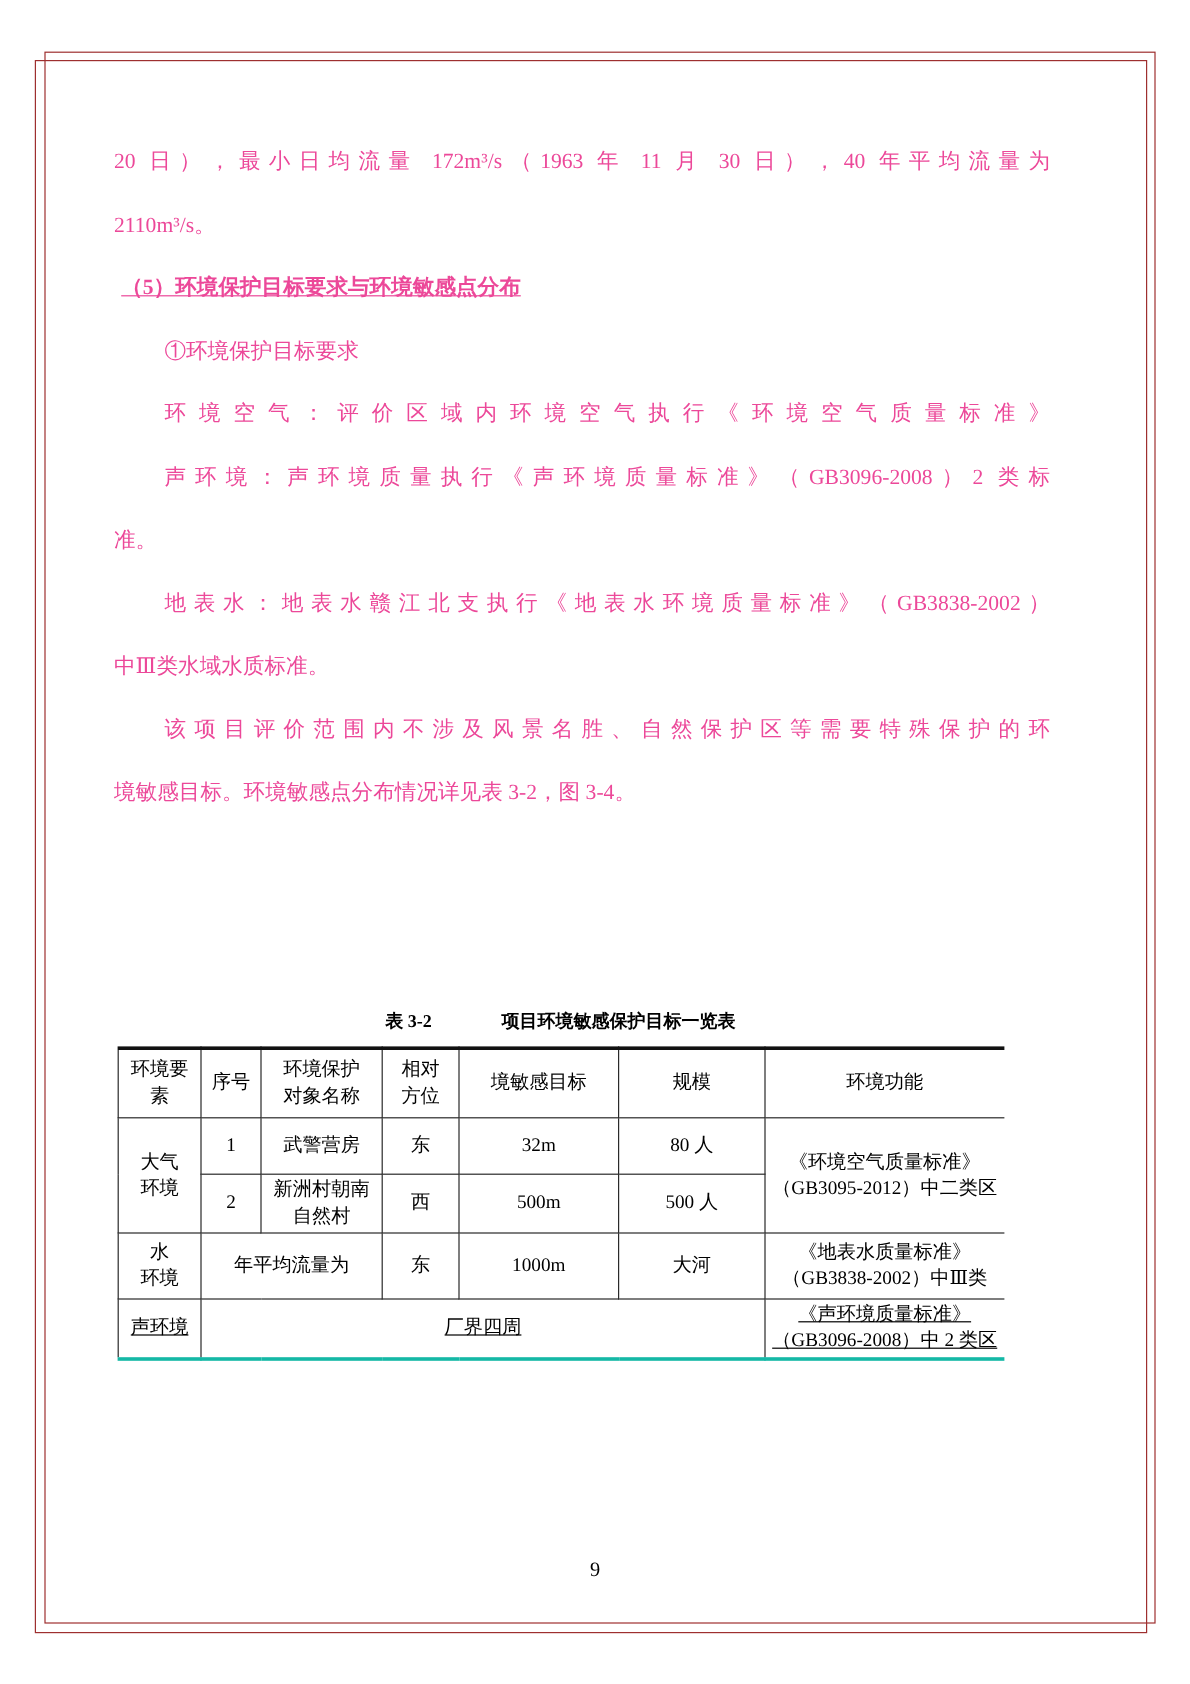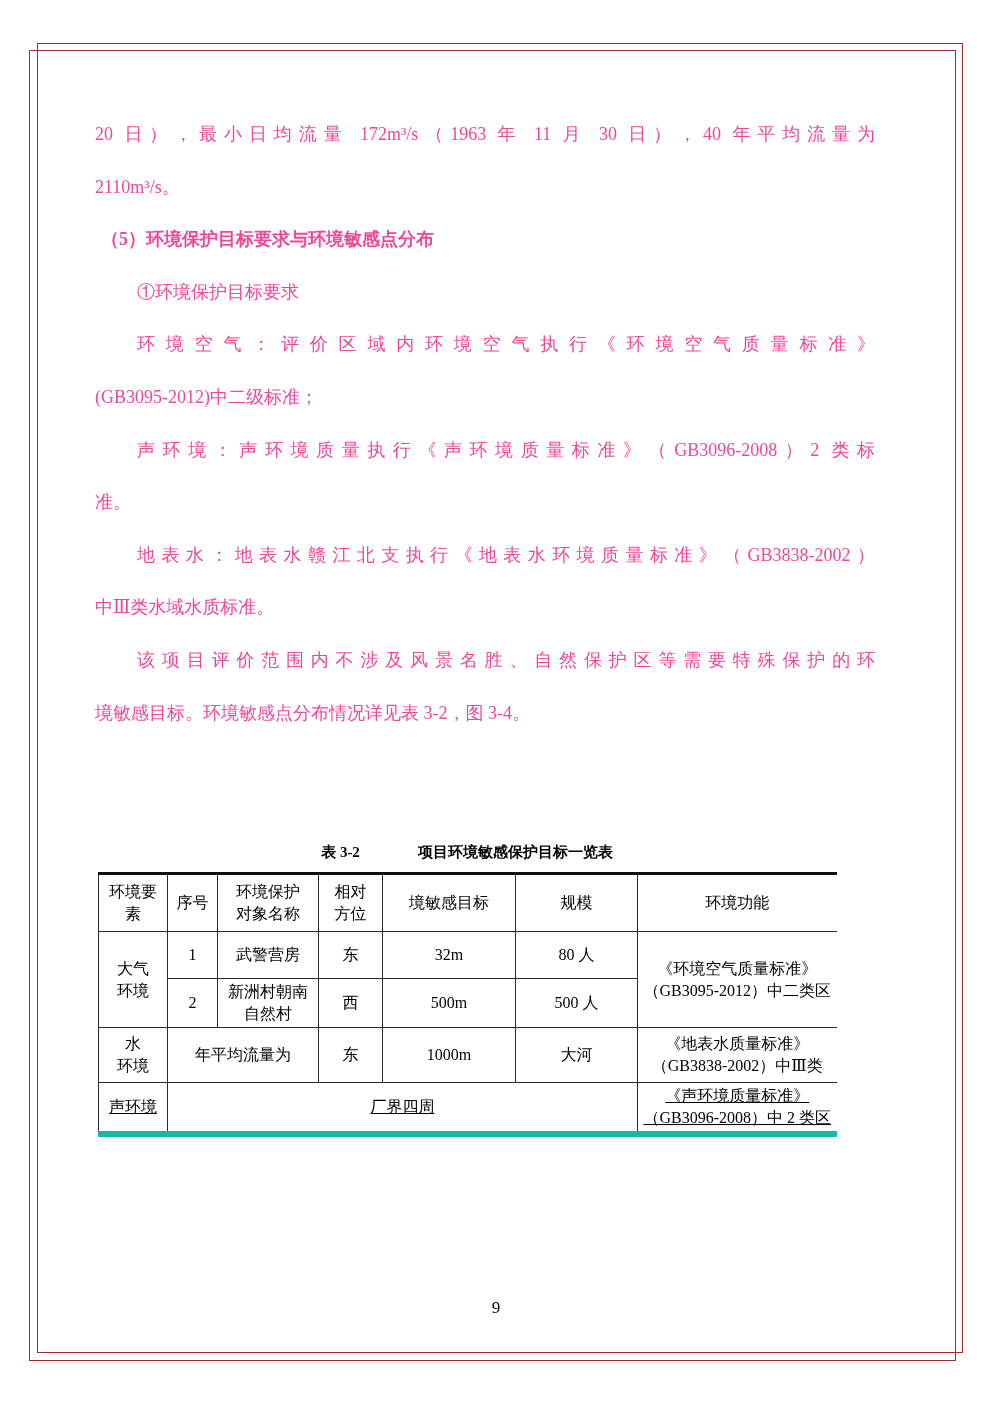--- a/index.html
+++ b/index.html
@@ -18,36 +18,36 @@
   .frame-b { left:37px; top:43px;  width:926px; height:1310px; }
 
   
   .textblock { position:absolute; left:95px; top:108px; width:780px; }
   .dline {
     font-size:18px; line-height:52.6px;
     overflow:hidden; color:#ec4899;
   }
   .jf { text-align:justify; text-align-last:justify; }
   .ind { padding-left:42px; }
-  .hpad { padding-left:6px; }
+  .hpad { padding-left:6px;text-decoration:underline; }
   .bold { font-weight:bold; }
 
   
   .tcaption {
     position:absolute; left:98px; top:838px; width:738px;
     text-align:center; font-weight:bold; font-size:15px; line-height:28px;
   }
   .tcaption .cap-label { display:inline-block; margin-right:58px; }
 
   
   .ttable-wrap { position:absolute; left:98px; top:872px; width:738px; }
   table.senstable {
     border-collapse:collapse; table-layout:fixed; width:738px;
     border-top:3px solid #111;
-    border-bottom:6px solid #14b8a6;
+    border-bottom:3px solid #14b8a6;
   }
   table.senstable th, table.senstable td {
     border:1px solid #2a2a2a;
     font-weight:normal;
     font-size:16px; line-height:22px;
     text-align:center; vertical-align:middle;
     white-space:pre-line;
     padding:2px 3px;
     overflow:hidden;
   }
@@ -71,21 +71,20 @@
 
   <div class="frame frame-a"></div>
   <div class="frame frame-b"></div>
 
   <div class="textblock">
     <div class="dline jf">20 日），最小日均流量 172m³/s（1963 年 11 月 30 日），40 年平均流量为</div>
     <div class="dline">2110m³/s。</div>
     <div class="dline bold hpad">（5）环境保护目标要求与环境敏感点分布</div>
     <div class="dline ind">①环境保护目标要求</div>
     <div class="dline ind jf">环境空气：评价区域内环境空气执行《环境空气质量标准》</div>
-    <div class="dline">(GB3095-2012)中二级标准；</div>
     <div class="dline ind jf">声环境：声环境质量执行《声环境质量标准》（GB3096-2008）2 类标</div>
     <div class="dline">准。</div>
     <div class="dline ind jf">地表水：地表水赣江北支执行《地表水环境质量标准》（GB3838-2002）</div>
     <div class="dline">中Ⅲ类水域水质标准。</div>
     <div class="dline ind jf">该项目评价范围内不涉及风景名胜、自然保护区等需要特殊保护的环</div>
     <div class="dline">境敏感目标。环境敏感点分布情况详见表 3-2，图 3-4。</div>
   </div>
 
   <div class="tcaption">
     <span class="cap-label">表 3-2</span><span>项目环境敏感保护目标一览表</span>

